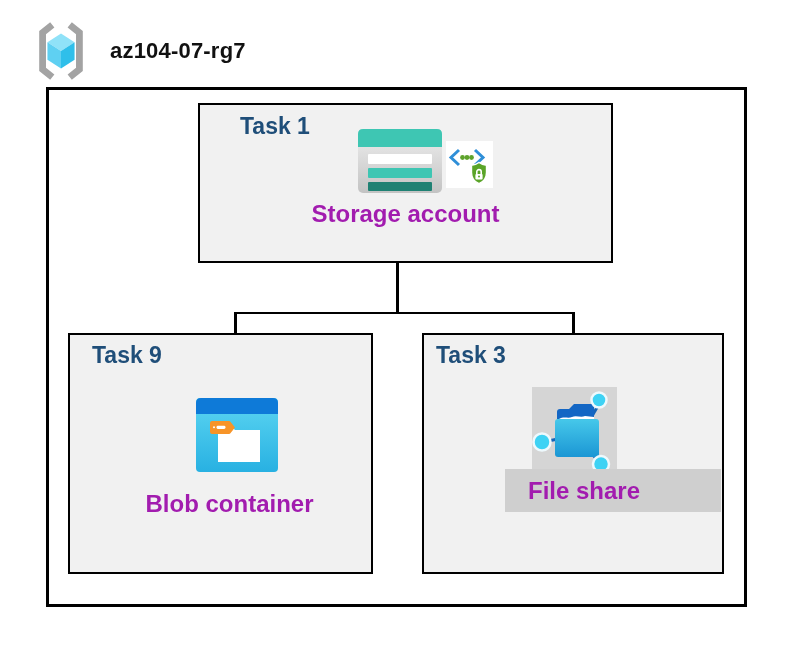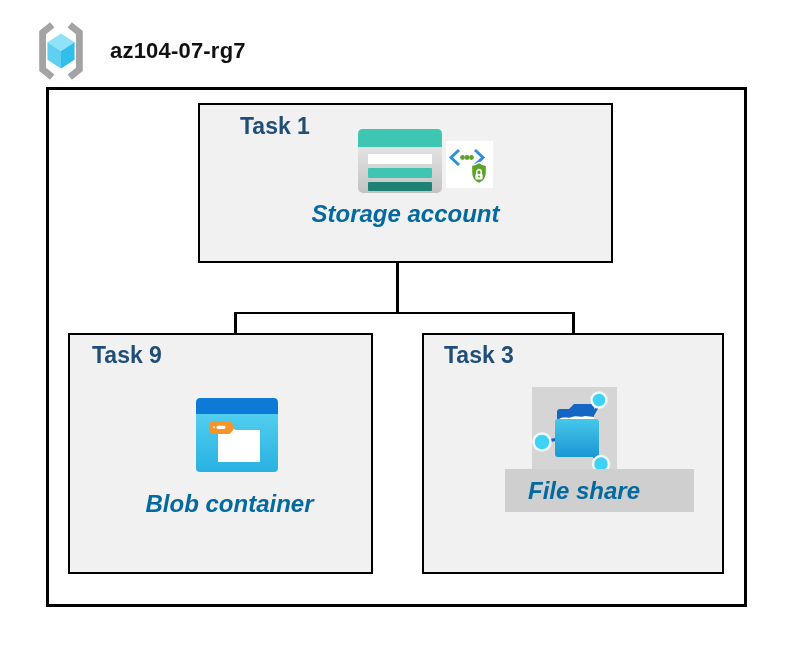--- a/index.html
+++ b/index.html
@@ -19,36 +19,36 @@
   
   .task-box{position:absolute;background:#f1f1f1;border:2.5px solid #000;box-sizing:border-box;}
   .task1{left:198px;top:103px;width:415px;height:160px;}
   .task2{left:68px;top:333px;width:305px;height:241px;}
   .task3{left:422px;top:333px;width:302px;height:241px;}
   .task-label{
     position:absolute;font-size:23px;font-weight:700;color:#1f4e79;
   }
   .task1 .task-label{left:28px;top:8px;margin-left:12px;}
   .task2 .task-label{left:22px;top:7px;}
-  .task3 .task-label{left:20px;top:7px;}
+  .task3 .task-label{left:12px;top:7px;}
   
-  .item-label{font-size:24px;font-weight:700;color:#0369a1;font-style:italic;}
+  .item-label{font-size:24px;font-weight:700;color:#a21caf;}
   .storage-label{position:absolute;left:0;right:0;top:95px;text-align:center;}
   .blob-label{position:absolute;left:30px;right:12px;top:155px;text-align:center;}
   
   .storage-icon{position:absolute;left:157px;top:23px;width:86px;height:66px;}
   .sas-icon{
     position:absolute;left:246px;top:36px;width:47px;height:47px;background:#fff;
   }
   .blob-icon{position:absolute;left:126px;top:63px;width:82px;height:74px;}
   .fs-square{
     position:absolute;left:108px;top:52px;width:85px;height:85px;background:#d5d5d5;
   }
   .fs-bar{
-    position:absolute;left:81px;top:134px;width:189px;height:43px;background:#cfcfcf;
+    position:absolute;left:81px;top:134px;width:216px;height:43px;background:#cfcfcf;
     display:flex;align-items:center;
   }
   .fs-bar .item-label{padding-left:23px;}
   
   .line{position:absolute;background:#000;}
   .line-v1{left:396px;top:262px;width:2.5px;height:51px;}
   .line-h {left:234px;top:311.5px;width:340px;height:2.5px;}
   .line-v2{left:234px;top:312px;width:2.5px;height:84px;}
   .line-v3{left:572px;top:312px;width:2.5px;height:74px;}
 </style>

